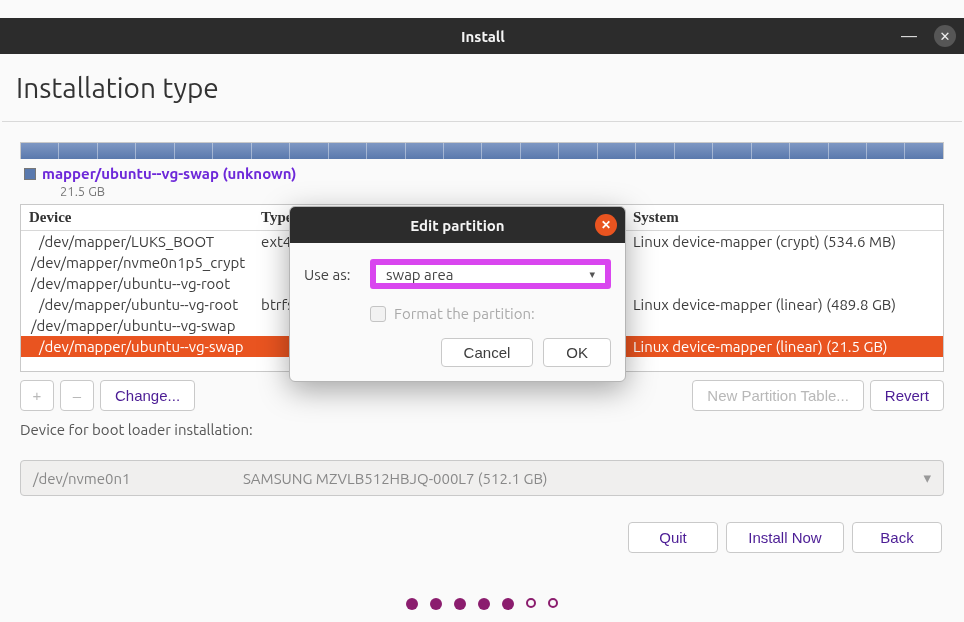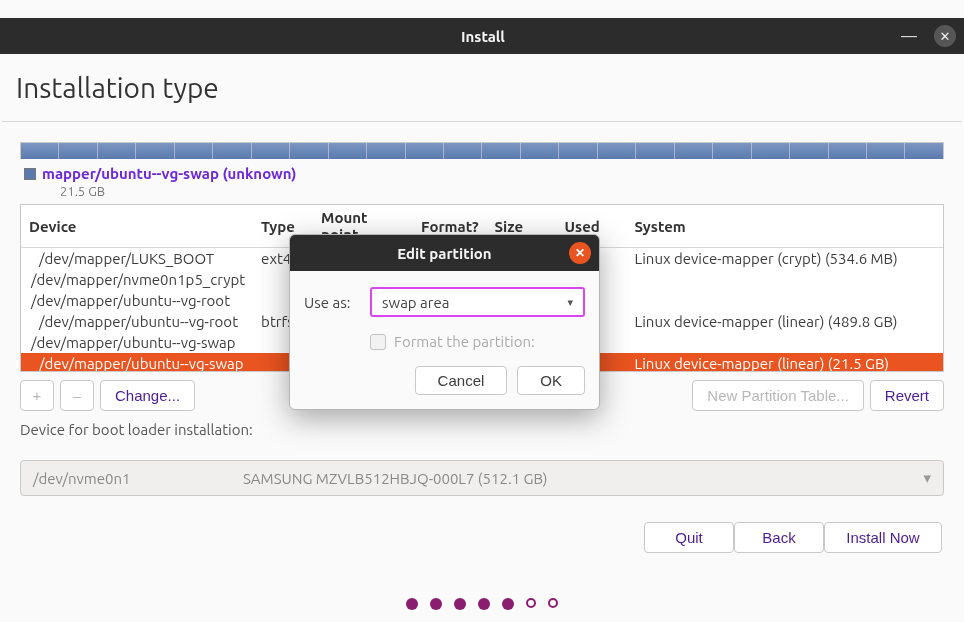--- a/index.html
+++ b/index.html
@@ -105,20 +105,21 @@
     border-collapse: collapse;
     font-size: 15px;
   }
   table.parts th {
     text-align: left;
     font-weight: 600;
     padding: 4px 8px;
     border-bottom: 1px solid #d8d8d8;
     color: #333;
     background:#fff;
+    font-family:Liberation Serif, serif;
   }
   table.parts td {
     padding: 2px 8px;
     white-space: nowrap;
   }
   tr.indent1 td:first-child { padding-left: 10px; }
   tr.indent2 td:first-child { padding-left: 18px; }
   tr.selected {
     background: #e95420;
     color: #fff;
@@ -170,20 +171,21 @@
     padding: 0 12px;
     color: #888;
     font-size: 15px;
   }
   .combo .dev { width: 210px; }
   .combo .arrow { margin-left: auto; color:#999; }
   
   .footer {
     display: flex;
     justify-content: flex-end;
+    gap: 8px;
     margin-top: 26px;
     padding-right: 2px;
   }
   
   .dots {
     position: absolute;
     left: 0; right: 0;
     top: 598px;
     display: flex;
     justify-content: center;
@@ -195,28 +197,27 @@
   }
   .dot.hollow {
     background: transparent;
     border: 2px solid #8b1d6e;
     width: 10px; height: 10px;
   }
   
   .dialog {
     position: absolute;
     left: 289px; top: 206px;
-    width: 311px;
+    width: 337px;
     background: #fafafa;
     border: 1px solid #b5b5b5;
     border-radius: 6px;
     box-shadow: 0 8px 30px rgba(0,0,0,.35);
     overflow: hidden;
     z-index: 100;
-    margin-top: 28px;
   }
   .dialog-title {
     height: 36px;
     background: #2c2c2c;
     color: #f5f5f5;
     display: flex;
     align-items: center;
     font-weight: 700;
   }
   .dialog-title .t {
@@ -231,21 +232,21 @@
   }
   .dialog-body {
     padding: 16px 14px 14px 14px;
   }
   .row {
     display:flex; align-items:center; gap:10px;
   }
   .row label.lhs { width: 56px; color:#444; }
   .select {
     flex:1;
-    border: 2px solid #d946ef;
+    border: 6px solid #d946ef;
     border-radius: 3px;
     height: 30px;
     display:flex; align-items:center;
     padding: 0 10px;
     color:#444;
     background:#fff;
   }
   .select .arrow { margin-left:auto; color:#555; font-size:11px; }
   .chk-row {
     margin-top: 16px;
@@ -417,22 +418,22 @@
 
   <div class="boot-label">Device for boot loader installation:</div>
   <div class="combo">
     <span class="dev">/dev/nvme0n1</span>
     <span>SAMSUNG MZVLB512HBJQ-000L7 (512.1 GB)</span>
     <span class="arrow">▾</span>
   </div>
 
   <div class="footer">
     <button class="btn" style="width:90px">Quit</button>
+    <button class="btn" style="width:118px">Install Now</button>
     <button class="btn" style="width:90px">Back</button>
-    <button class="btn" style="width:118px">Install Now</button>
   </div>
 
 </div>
 
 <div class="dots">
   <div class="dot"></div>
   <div class="dot"></div>
   <div class="dot"></div>
   <div class="dot"></div>
   <div class="dot"></div>

